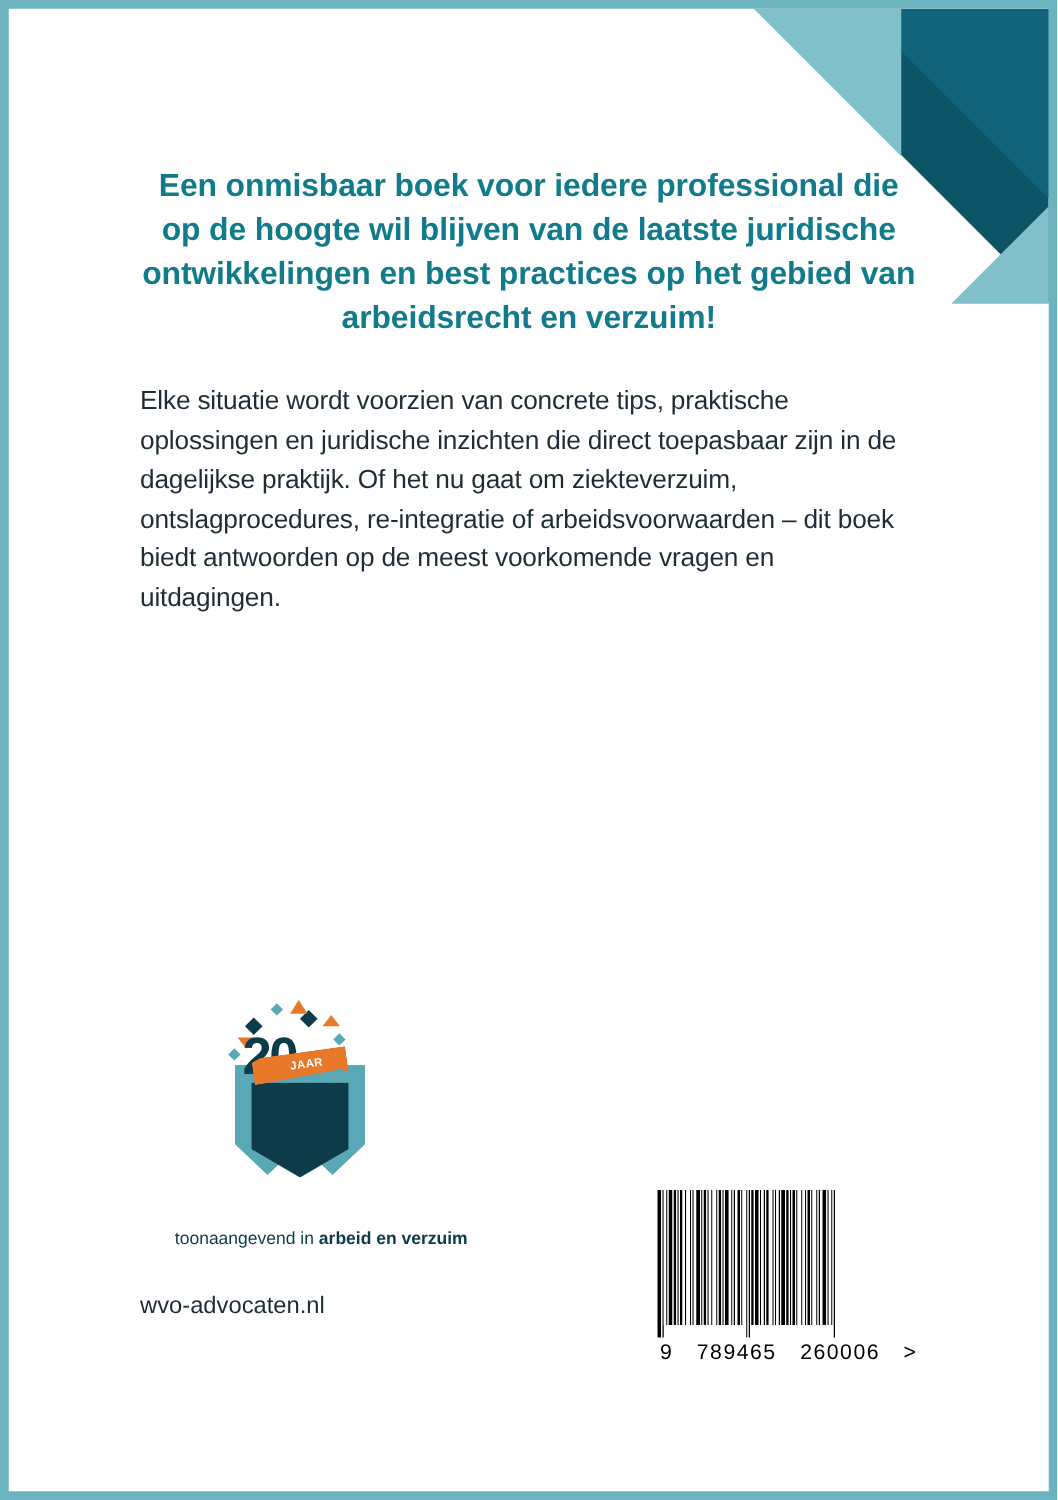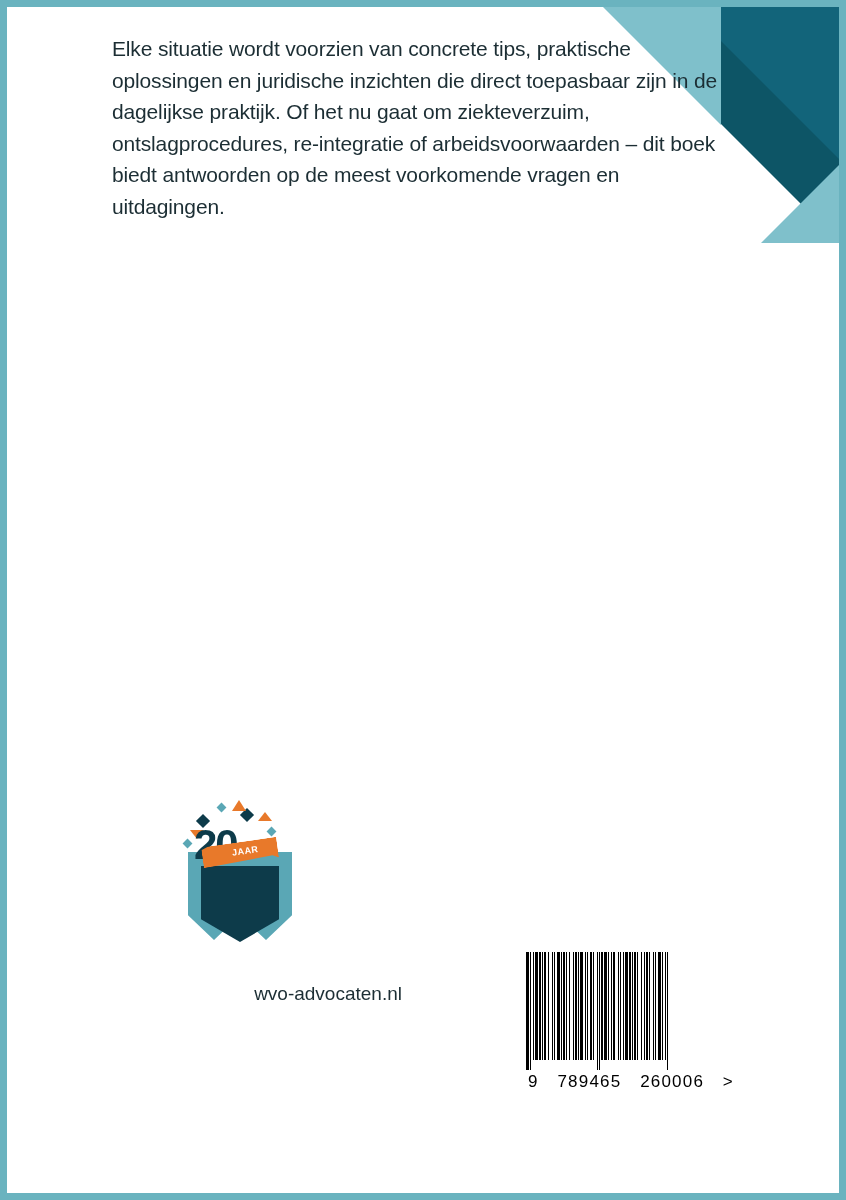--- a/index.html
+++ b/index.html
@@ -199,24 +199,24 @@
     text-align: center;
   }
   .logo-tagline {
     margin-top: 7px;
     color: #0d3b4a;
     font-size: 14px;
     text-align: center;
   }
   .logo-tagline b { font-weight: bold; }
   .logo-url {
-    margin-top: 8px;
+    margin-top: 36px;
     color: #1c2e34;
     font-size: 19px;
-    text-align: right;
+    text-align: left;
   }
 
   
   .barcode-block {
     position: absolute;
     left: 526px;
     top: 952px;
     width: 210px;
   }
   .barcode-bars {
@@ -247,20 +247,21 @@
 
   <div class="corner-wrap">
     <div class="corner-dark"></div>
     <div class="corner-mid"></div>
     <div class="corner-light-1"></div>
     <div class="corner-light-2"></div>
   </div>
 
   <div class="content">
 
+    <div class="headline">Een onmisbaar boek voor iedere professional die op de hoogte wil blijven van de laatste juridische ontwikkelingen en best practices op het gebied van arbeidsrecht en verzuim!</div>
 
     <div class="body-copy">
       <p>Elke situatie wordt voorzien van concrete tips, praktische oplossingen en juridische inzichten die direct toepasbaar zijn in de dagelijkse praktijk. Of het nu gaat om ziekteverzuim, ontslagprocedures, re-integratie of arbeidsvoorwaarden – dit boek biedt antwoorden op de meest voorkomende vragen en uitdagingen.</p>
     </div>
 
   </div>
 
   <div class="logo-block">
 
     <div class="logo-mark">
@@ -279,20 +280,21 @@
       <div class="shield">
         <div class="shield-light"></div>
         <div class="shield-dark"></div>
       </div>
 
       <div class="twenty">20</div>
       <div class="ribbon"></div>
       <div class="ribbon-text">JAAR</div>
     </div>
 
+    <div class="logo-tagline"><span>toonaangevend in </span><b>arbeid en verzuim</b></div>
     <div class="logo-url">wvo-advocaten.nl</div>
   </div>
 
   <div class="barcode-block">
     <div class="barcode-bars" id="barcode-bars">
         <span class="bar tall" style="width: 3px;"></span>
         <span class="bar tall" style="width: 1px; background: rgb(255, 255, 255);"></span>
         <span class="bar tall" style="width: 1px;"></span>
         <span class="bar" style="width: 2px; background: rgb(255, 255, 255);"></span>
         <span class="bar" style="width: 1px;"></span>

